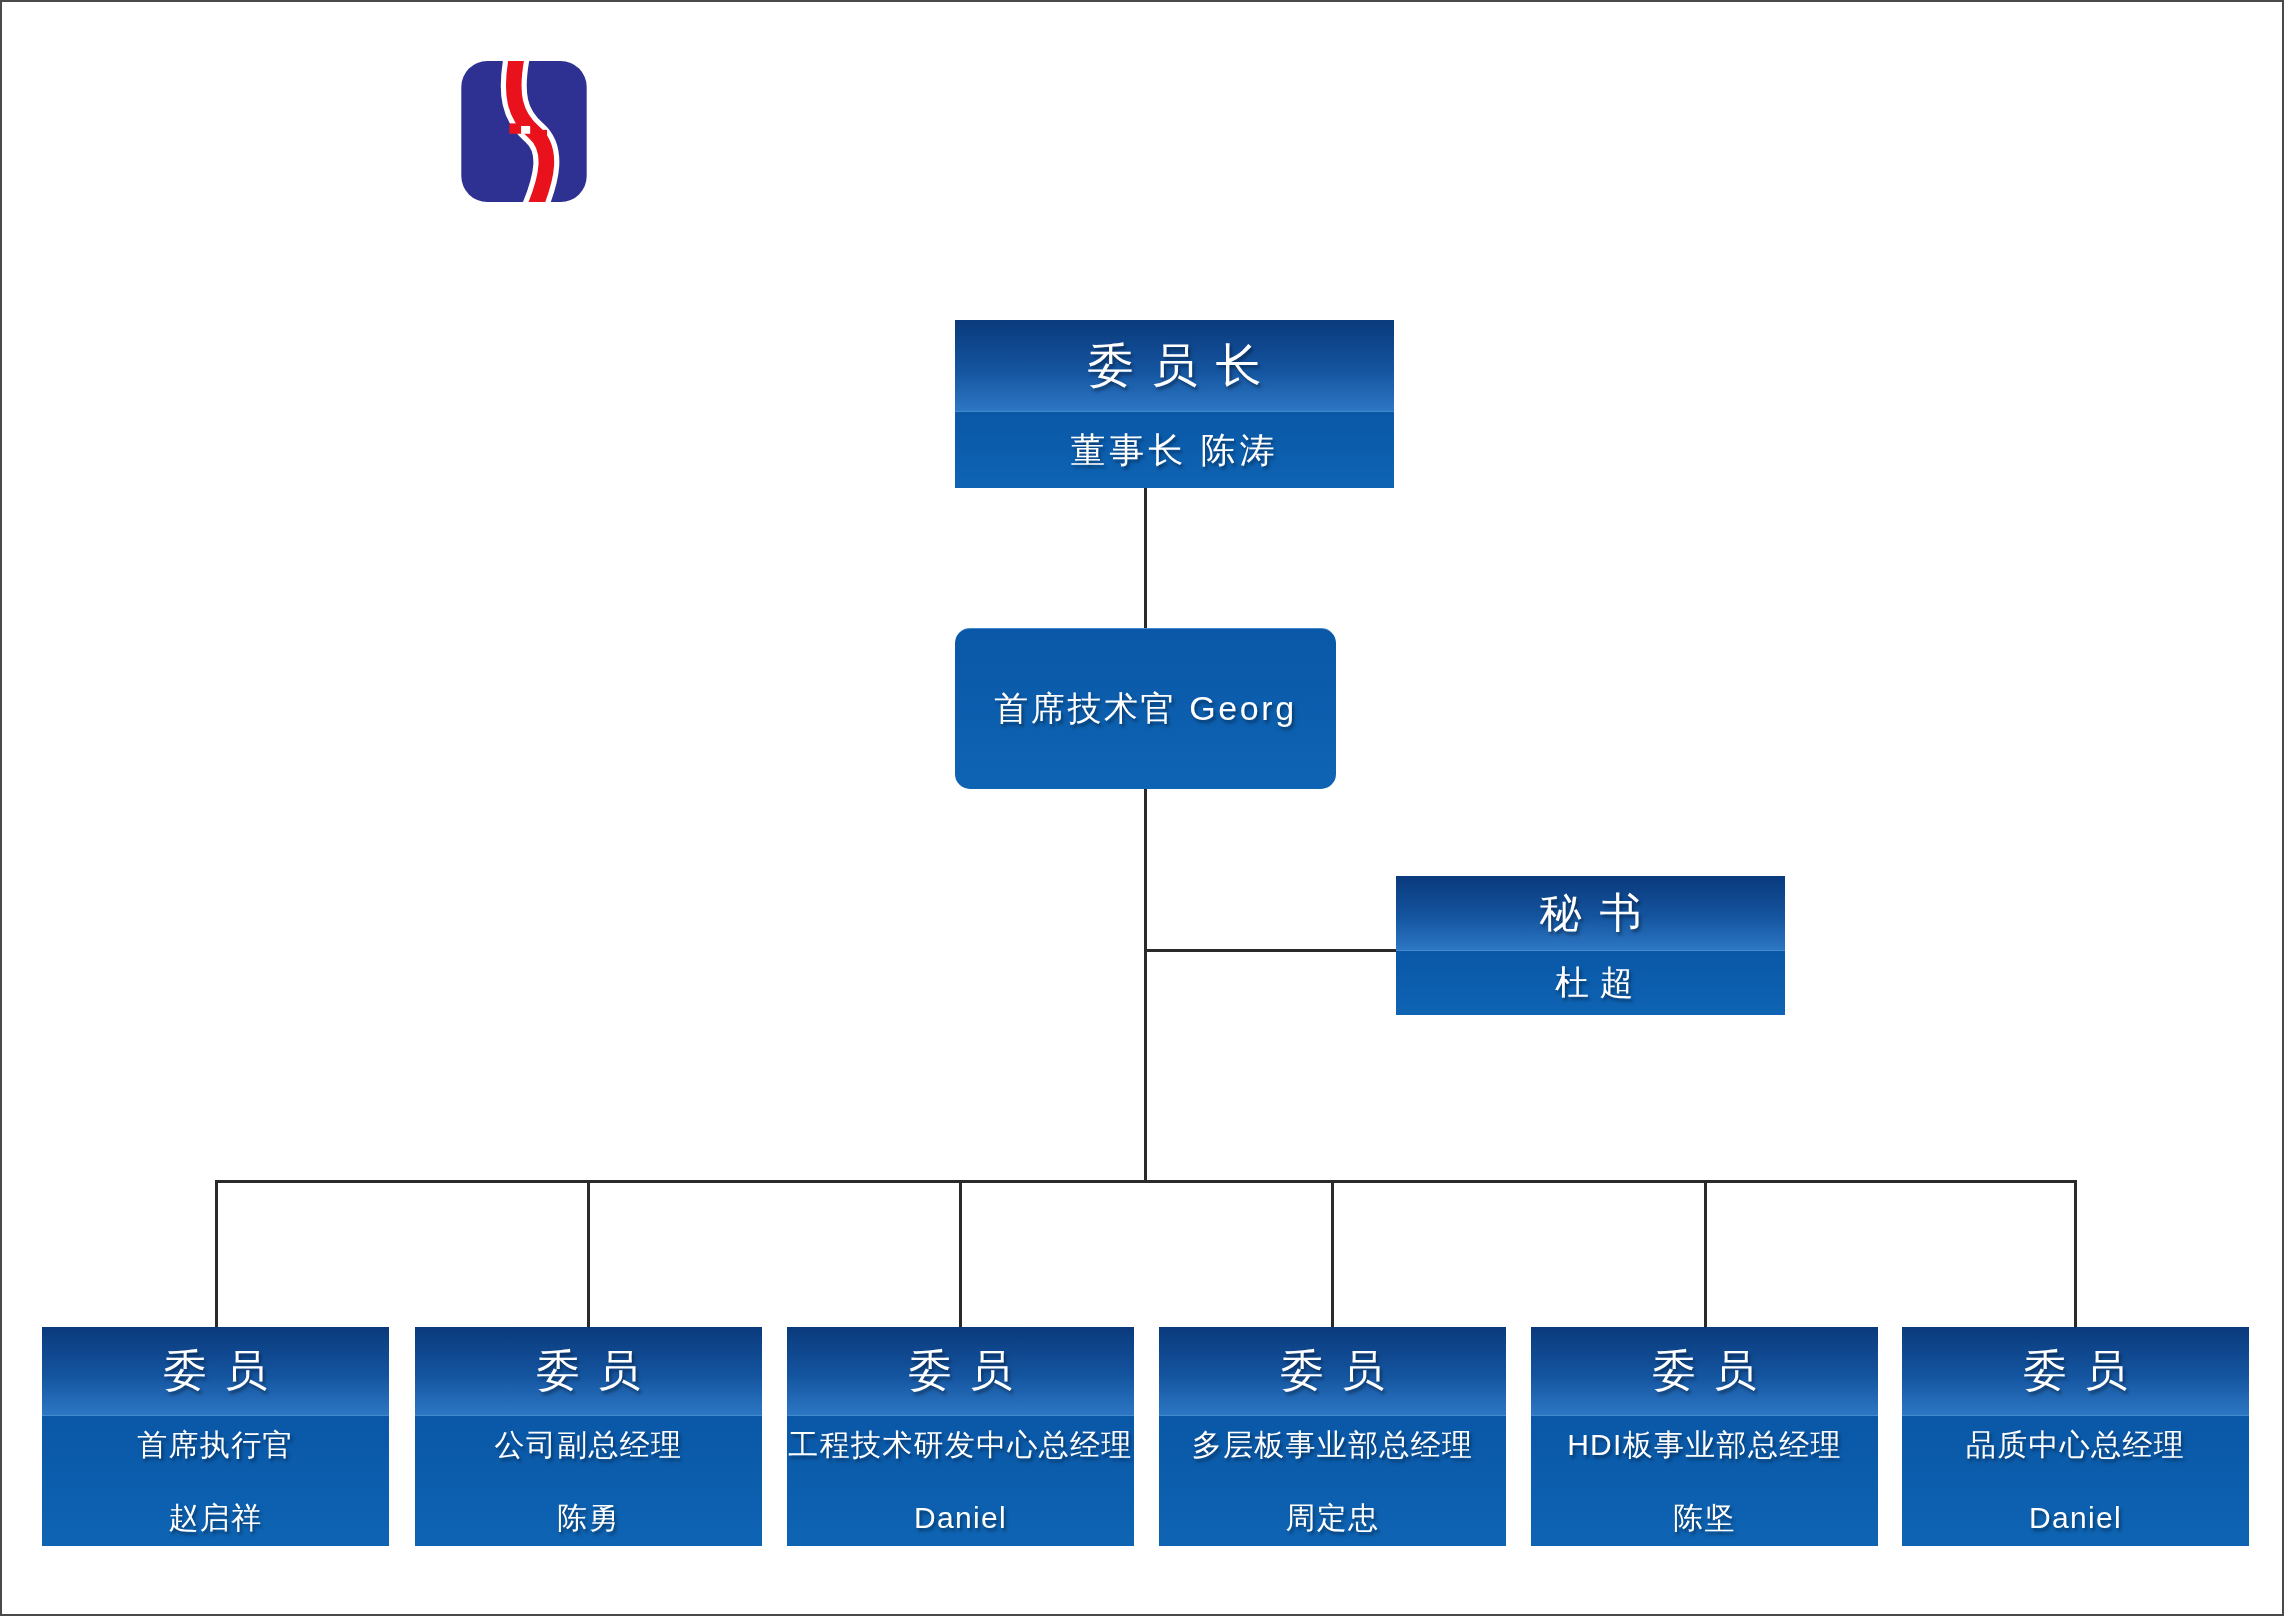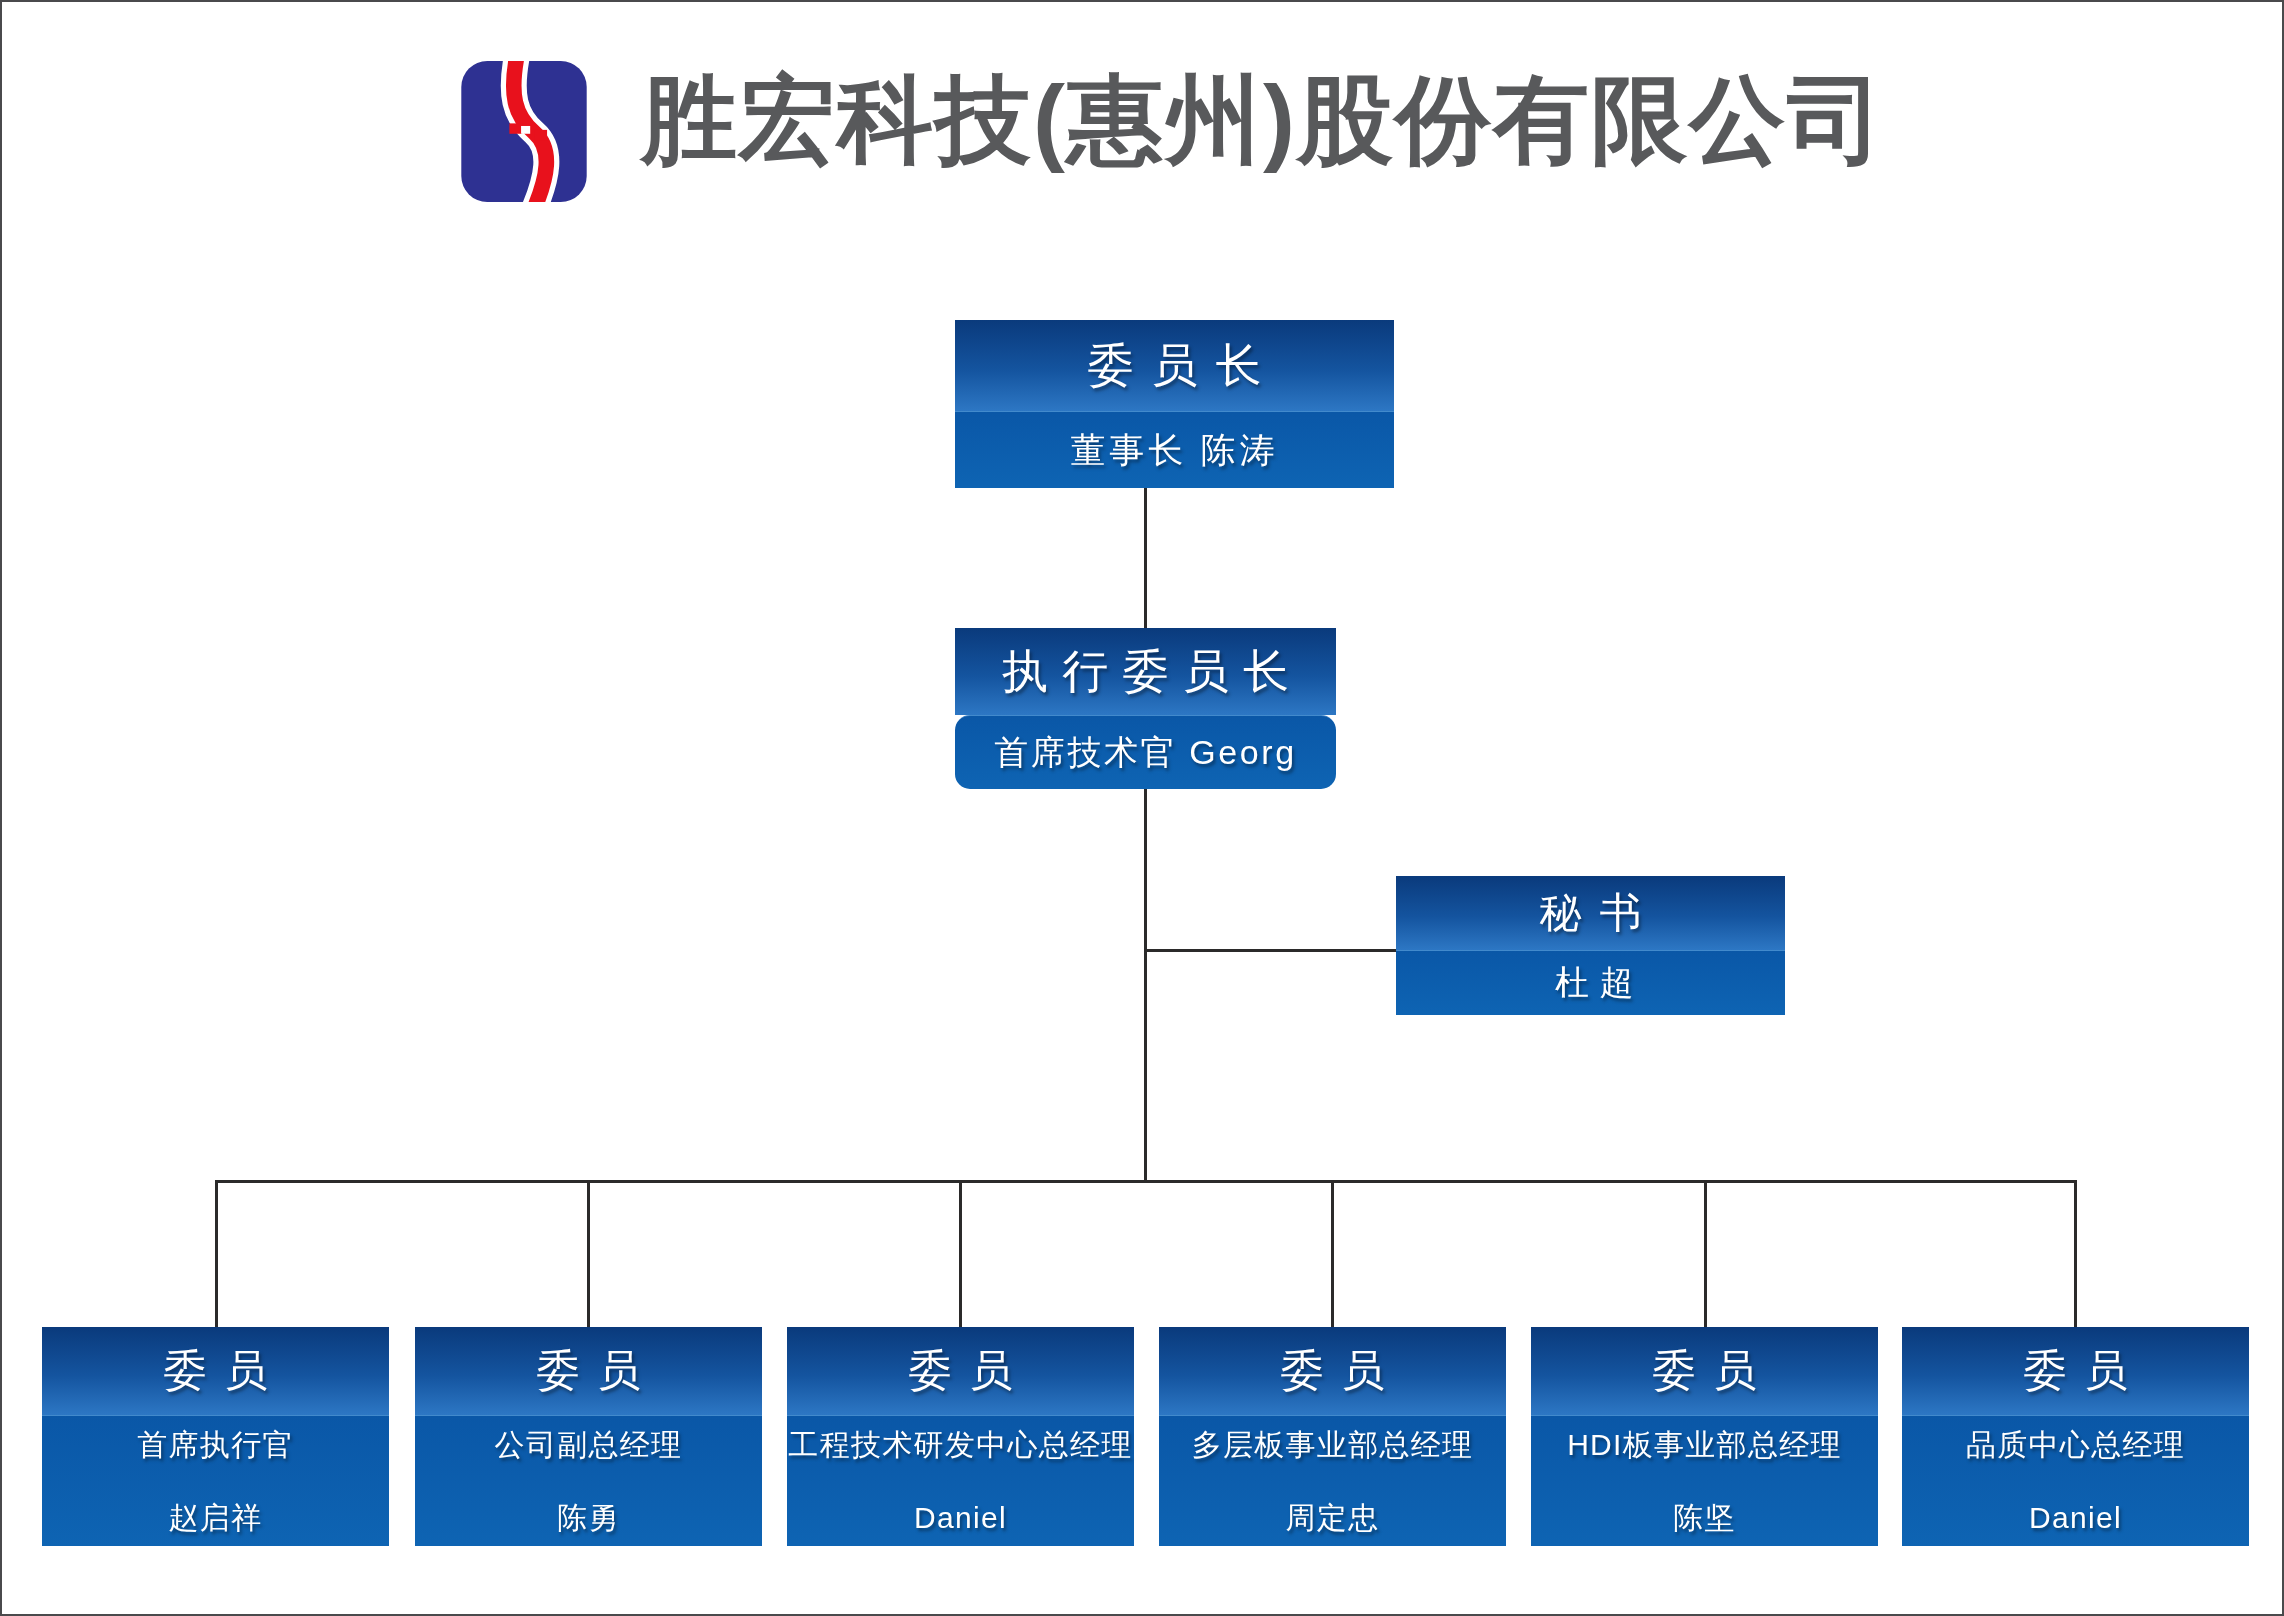--- a/index.html
+++ b/index.html
@@ -78,40 +78,38 @@
       </clipPath>
     <g clip-path="url(#lc)">
       <path d="M86,-10 C74,52 82,84 112,110 C142,136 132,180 112,228" fill="none" stroke="#ffffff" stroke-width="40"></path>
       <path d="M86,-10 C74,52 82,84 112,110 C142,136 132,180 112,228" fill="none" stroke="#e8111c" stroke-width="24"></path>
       <rect x="74" y="96" width="20" height="16" fill="#e8111c"></rect>
       <rect x="112" y="106" width="20" height="16" fill="#e8111c"></rect>
       <rect x="92" y="100" width="14" height="12" fill="#ffffff"></rect>
     </g>
   </svg>
 
-  <div class="company-zh">胜宏科技(惠州)股份有限公司</div>
 
   <div class="line l-v1"></div>
   <div class="line l-v2"></div>
   <div class="line l-sec"></div>
   <div class="line l-trunk"></div>
   <div class="line drop d1"></div>
   <div class="line drop d2"></div>
   <div class="line drop d3"></div>
   <div class="line drop d4"></div>
   <div class="line drop d5"></div>
   <div class="line drop d6"></div>
 
   <div class="node node-chairman">
     <div class="title">委员长</div>
     <div class="sub">董事长 陈涛</div>
   </div>
 
   <div class="node node-exec">
-    <div class="title">执行委员长</div>
     <div class="sub">首席技术官 Georg</div>
   </div>
 
   <div class="node node-secretary">
     <div class="title">秘书</div>
     <div class="sub">杜超</div>
   </div>
 
   <div class="node member m1">
     <div class="title">委员</div>

